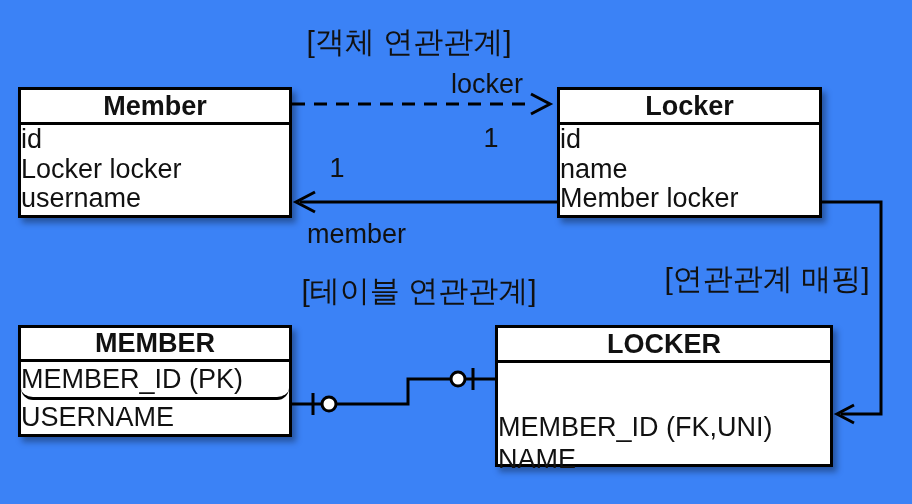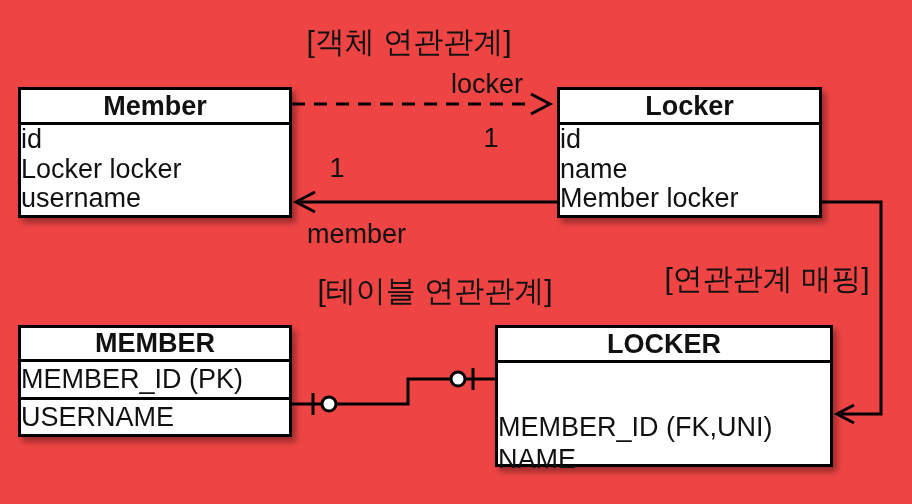--- a/index.html
+++ b/index.html
@@ -1,19 +1,19 @@
 <!DOCTYPE html>
 <html><head>
 <meta charset="utf-8">
 <style>
   html,body{margin:0;padding:0;background:#ffffff;}
   .stage{
     position:relative;
     width:912px;height:504px;
-    background:#ef4444;
+    background:#3b82f6;
     font-family:"Liberation Sans", sans-serif;
     color:#111;
     overflow:hidden;
   }
   .connector-layer{
     position:absolute;left:0;top:0;width:912px;height:504px;
     z-index:1;
   }
   .lbl{
     position:absolute;
@@ -77,21 +77,21 @@
     <g stroke="#000" stroke-width="3" fill="none">
       <path d="M292,404 H408 V379 H495"></path>
       <line x1="313" y1="393" x2="313" y2="415"></line>
       <circle cx="329" cy="404" r="7" fill="#ffffff"></circle>
       <circle cx="458" cy="379" r="7" fill="#ffffff"></circle>
       <line x1="473" y1="368" x2="473" y2="390"></line>
     </g>
   </svg>
 
   <div class="lbl section-lbl" style="left:298px;top:25px;width:222px;">[객체 연관관계]</div>
-  <div class="lbl section-lbl" style="left:312px;top:274px;width:246px;">[테이블 연관관계]</div>
+  <div class="lbl section-lbl" style="left:296px;top:274px;width:246px;">[테이블 연관관계]</div>
   <div class="lbl section-lbl" style="left:658px;top:262px;width:218px;">[연관관계 매핑]</div>
 
   <div class="lbl edge-lbl" style="left:451px;top:70px;">locker</div>
   <div class="lbl mult-lbl" style="left:480px;top:124px;width:22px;">1</div>
   <div class="lbl mult-lbl" style="left:326px;top:154px;width:22px;">1</div>
   <div class="lbl edge-lbl" style="left:307px;top:220px;">member</div>
 
   <div class="box class-box" style="left:18px;top:87px;width:274px;height:131px;">
     <div class="box-title">Member</div>
     <div class="row">id</div>
@@ -101,21 +101,21 @@
 
   <div class="box class-box" style="left:557px;top:87px;width:265px;height:131px;">
     <div class="box-title">Locker</div>
     <div class="row">id</div>
     <div class="row">name</div>
     <div class="row bold">Member locker</div>
   </div>
 
   <div class="box table-box" style="left:18px;top:325px;width:274px;height:112px;">
     <div class="box-title">MEMBER</div>
-    <div class="row ruled" style="line-height:35px;height:35px;">MEMBER_ID (PK)</div>
+    <div class="row ruled" style="line-height:35px;height:35px;border-radius:12px;">MEMBER_ID (PK)</div>
     <div class="row" style="line-height:34px;height:34px;">USERNAME</div>
   </div>
 
   <div class="box table-box" style="left:495px;top:325px;width:338px;height:142px;">
     <div class="box-title" style="line-height:32px;height:32px;">LOCKER</div>
     <div class="row bold" style="line-height:32px;height:32px;margin-top:48px;">MEMBER_ID (FK,UNI)</div>
     <div class="row" style="line-height:33px;height:33px;">NAME</div>
   </div>
 
 </div>

